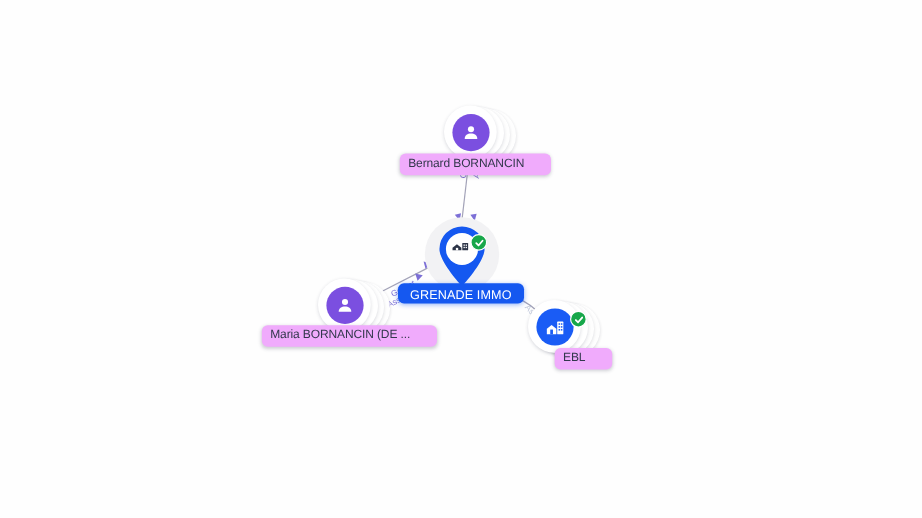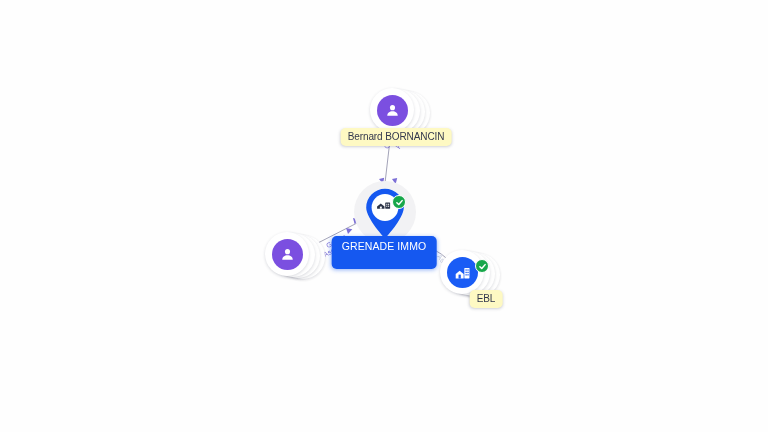--- a/index.html
+++ b/index.html
@@ -82,34 +82,34 @@
     border: 1.5px solid #ffffff;
     display: flex;
     align-items: center;
     justify-content: center;
   }
 
   
   .node-label {
     position: absolute;
     transform: translateX(-50%);
-    background: #fef9c3;
+    background: #f0abfc;
     border-radius: 5px;
-    padding: 3px 7px 4px 7px;
+    padding: 3px 22px 4px 7px;
     font-size: 10px;
     color: #33384d;
     white-space: nowrap;
     box-shadow: 0 1px 3px rgba(40,45,70,0.22);
     letter-spacing: -0.1px;
   }
   .node-label.primary {
     background: #1558f0;
     color: #ffffff;
     font-size: 10.5px;
-    padding: 4px 10px 17px 10px;
+    padding: 4px 10px 1px 10px;
     box-shadow: 0 1px 4px rgba(21,88,240,0.45);
     letter-spacing: 0.1px;
   }
 
   
   .edge-label {
     position: absolute;
     font-size: 7px;
     color: #7c6fd6;
     white-space: nowrap;
@@ -173,20 +173,21 @@
       <div class="stack-card c1"></div>
       <div class="stack-card c0"></div>
       <div class="avatar-circle">
         <svg width="17" height="17" viewBox="0 0 24 24" fill="#ffffff">
           <circle cx="12" cy="8" r="3.6"></circle>
           <path d="M4.6 19.4c0-4 3.3-6.2 7.4-6.2s7.4 2.2 7.4 6.2z"></path>
         </svg>
       </div>
     </div>
   </div>
+  <div class="node-label" style="left:291px; top:271px;">Maria BORNANCIN (DE ...</div>
 
   <div class="node" style="left:385px; top:211px;">
     <div class="pin-halo"></div>
     <div class="pin-shape">
       <svg width="44" height="52" viewBox="0 0 44 52">
         <path d="M22 51.5 C 22 51.5 3.2 31.5 3.2 20.5 A 18.8 18.8 0 1 1 40.8 20.5 C 40.8 31.5 22 51.5 22 51.5 Z" fill="#1558f0"></path>
         <circle cx="22" cy="20.5" r="13.4" fill="#ffffff"></circle>
         <g fill="#2c3447" transform="translate(13.2,12.6) scale(0.74)">
           <path d="M1.2 12.2 L1.2 9.3 L6.2 5.2 L11.2 9.3 L11.2 12.2 Z"></path>
           <rect x="12.2" y="4.0" width="6.6" height="8.2" rx="0.6"></rect>

